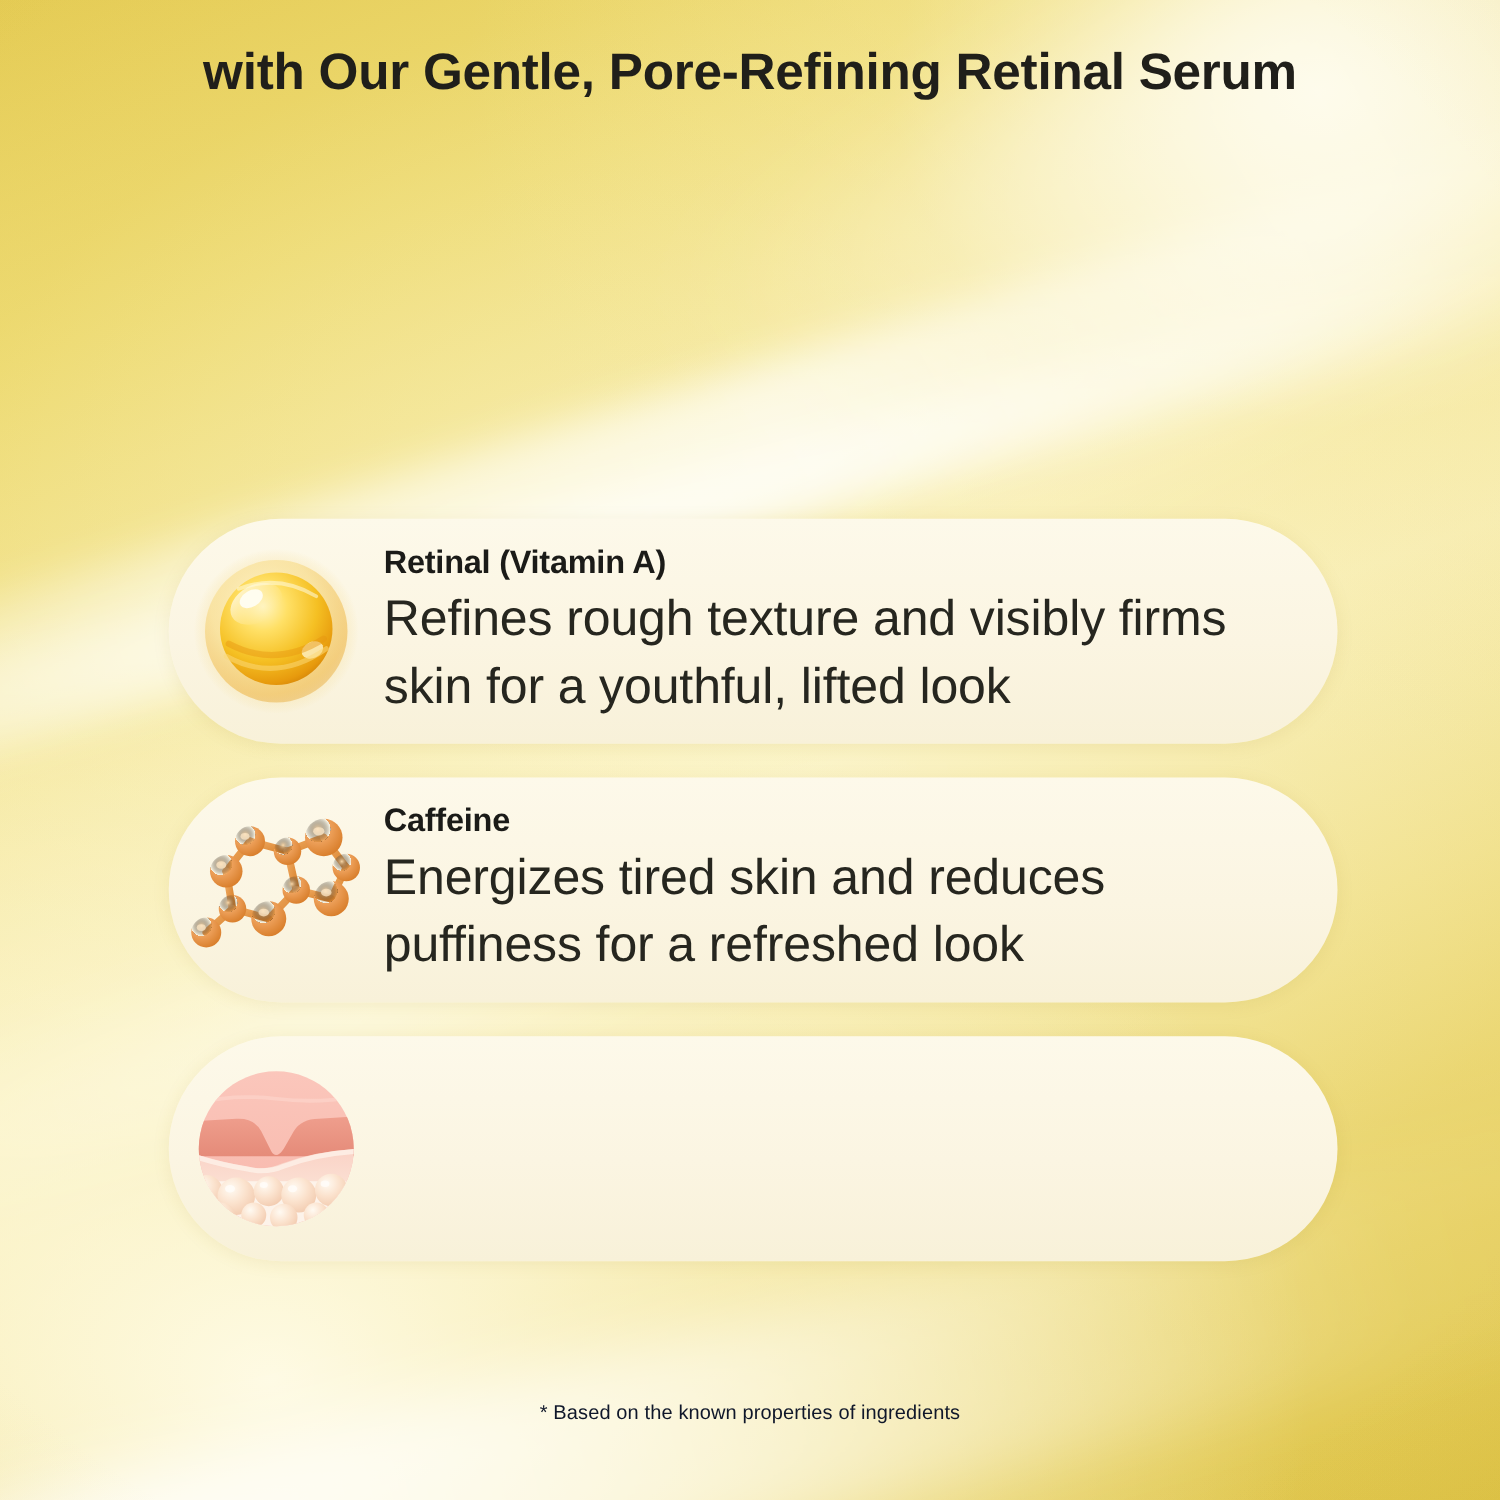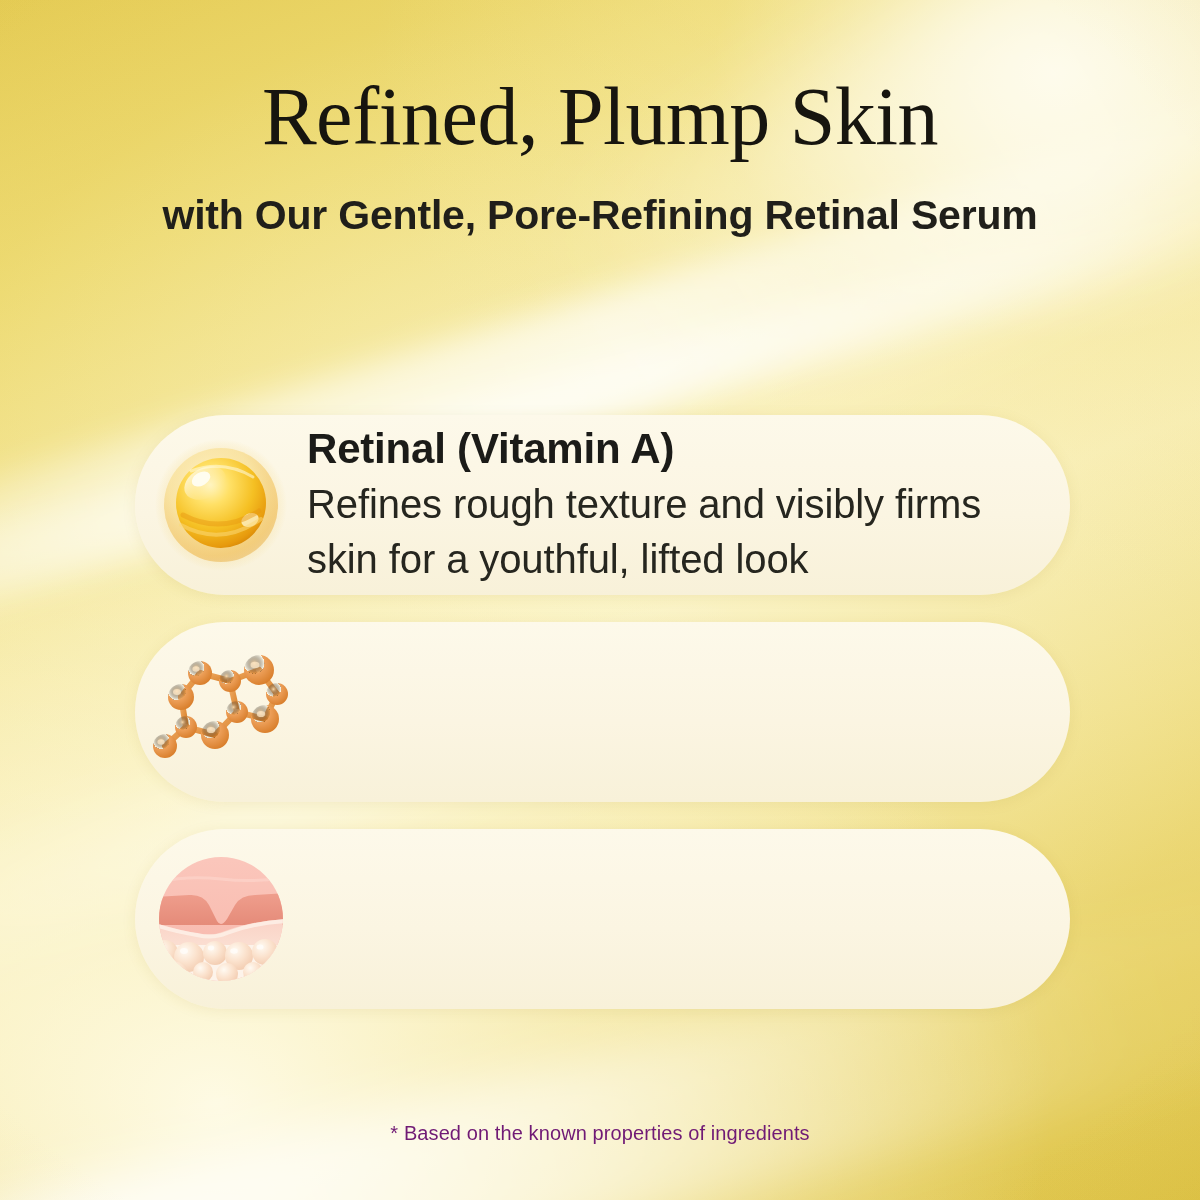--- a/index.html
+++ b/index.html
@@ -113,63 +113,62 @@
     min-width:172px;
     height:180px;
     display:flex;
     align-items:center;
     justify-content:center;
   }
 
   .card-text { padding-right:54px; }
 
   .card-title {
-    font-size:42px;
+    font-size:26px;
     font-weight:bold;
     color:#1b1b18;
     letter-spacing:-0.2px;
     line-height:1.2;
     margin-bottom:3px;
   }
 
   .card-desc {
     font-size:40px;
     line-height:1.36;
     color:#26261f;
     letter-spacing:-0.1px;
     white-space:pre-line;
   }
 
   
   .footnote {
     position:absolute;
     left:0; right:0; top:1122px;
     text-align:center;
-    font-size:20px;
-    color:#701a75;
+    font-size:16px;
+    color:#0f172a;
     letter-spacing:0.1px;
   }
 
   svg { display:block; }
 </style>
 </head>
 <body>
 
 <div id="stage">
 
   <div class="bg-layer bg-base"></div>
   <div class="streak streak-a"></div>
   <div class="streak streak-b"></div>
   <div class="streak streak-e"></div>
   <div class="streak streak-c"></div>
   <div class="streak streak-d"></div>
   <div class="vignette"></div>
 
   <div class="header">
-    <div class="title">Refined, Plump Skin</div>
     <div class="subtitle">with Our Gentle,
 Pore-Refining Retinal Serum</div>
   </div>
 
   <div class="cards">
 
     <div class="card">
       <div class="card-icon">
         <svg width="136" height="136" viewBox="0 0 136 136">
           <defs>
@@ -259,20 +258,25 @@
           </g>
           <g fill="#fde7c6" opacity="0.75">
             <ellipse cx="26" cy="41" rx="4" ry="3"></ellipse>
             <ellipse cx="45" cy="18" rx="3.6" ry="2.7"></ellipse>
             <ellipse cx="104" cy="14" rx="4.5" ry="3.3"></ellipse>
             <ellipse cx="110" cy="63" rx="4.2" ry="3.1"></ellipse>
             <ellipse cx="60" cy="79" rx="4.2" ry="3.1"></ellipse>
             <ellipse cx="10" cy="91" rx="3.6" ry="2.7"></ellipse>
           </g>
         </svg>
+      </div>
+      <div class="card-text">
+        <div class="card-title">Caffeine</div>
+        <div class="card-desc">Energizes tired skin and reduces
+puffiness for a refreshed look</div>
       </div>
     </div>
 
     <div class="card">
       <div class="card-icon">
         <svg width="132" height="132" viewBox="0 0 132 132">
           <defs>
             <clipPath id="circClip">
                 <circle cx="66" cy="66" r="62"></circle>
               </clipPath>

